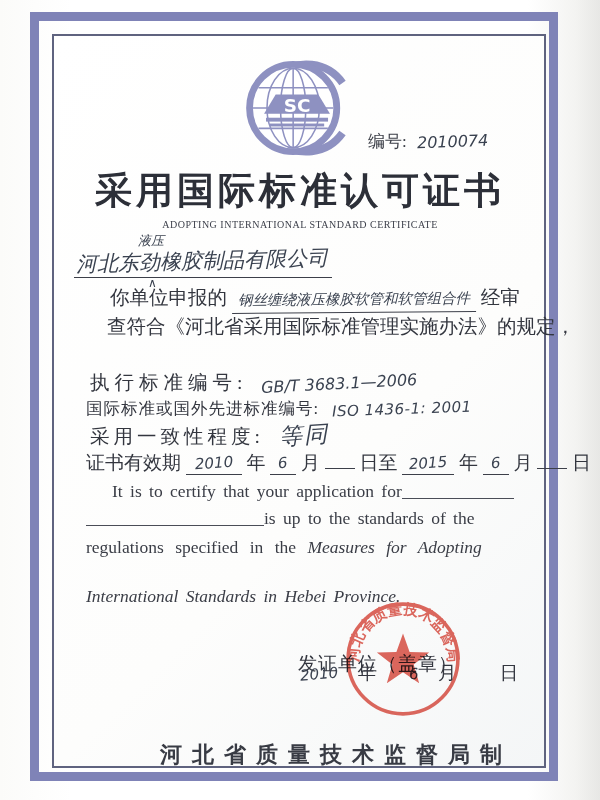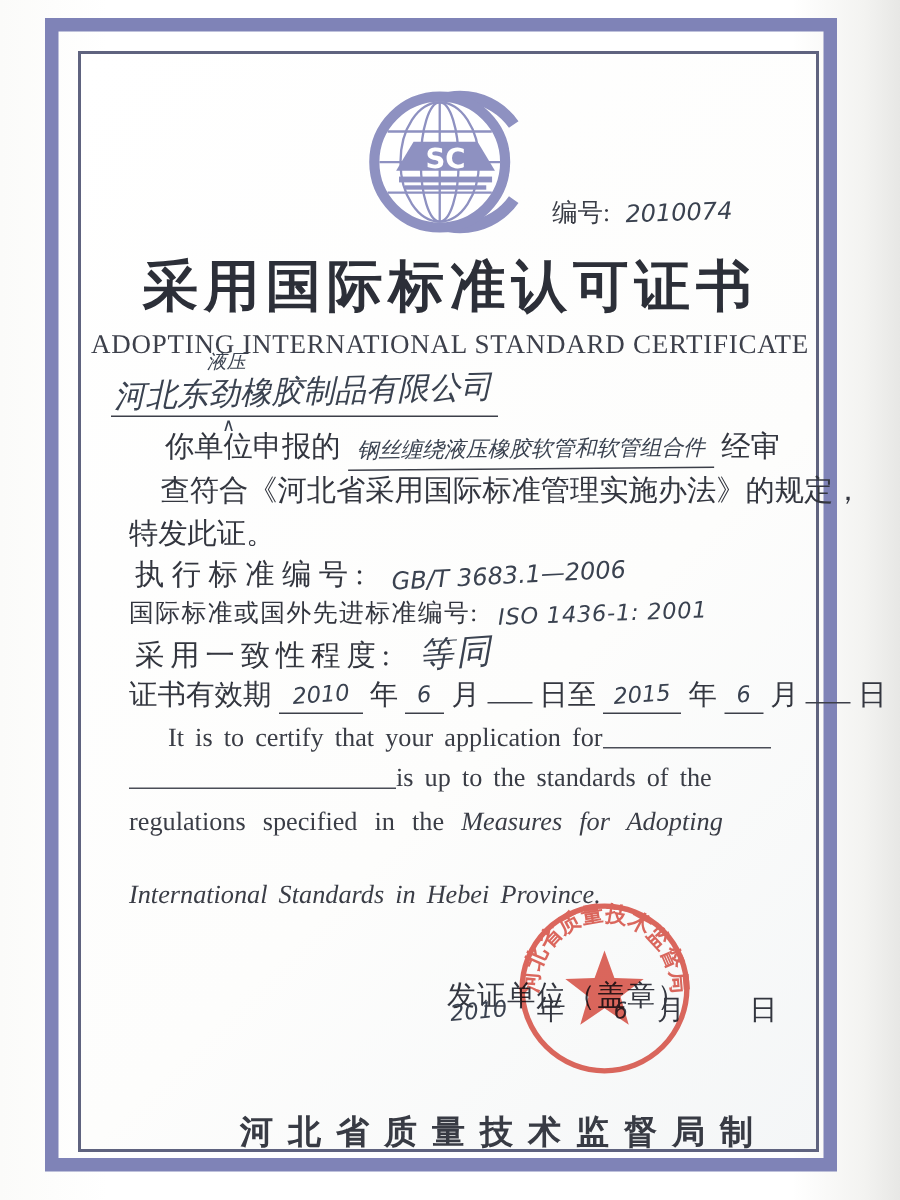--- a/index.html
+++ b/index.html
@@ -10,21 +10,21 @@
         border:9px solid #7f83b7;box-sizing:border-box;}
   .inner-frame{position:absolute;left:52px;top:34px;width:494px;height:734px;
         border:2px solid #5f637f;box-sizing:border-box;background:linear-gradient(135deg,#ffffff 0%,#fdfdfc 60%,#f4f6f7 100%);}
   .abs{position:absolute;}
   .hand{font-style:italic;color:#3a4250;font-family:"DejaVu Sans",sans-serif;}
   .logo-wrap{left:235px;top:55px;width:126px;height:108px;}
   .number-line{left:368px;top:130px;font-size:17px;color:#3a3d46;white-space:nowrap;}
   .number-line .hand{font-size:16px;display:inline-block;transform:rotate(-2deg);margin-left:6px;}
   .cert-title{left:0;top:166px;width:100%;text-align:center;font-size:37px;font-weight:bold;
         letter-spacing:4px;color:#2c2f38;}
-  .cert-subtitle{left:0;top:219px;width:100%;text-align:center;font-size:18px;
+  .cert-subtitle{left:0;top:219px;width:100%;text-align:center;font-size:10px;
         letter-spacing:0.5px;color:#3d404b;}
   .company{left:74px;top:247px;font-size:21px;border-bottom:1.5px solid #3c3f49;
         padding:0 4px 2px 2px;min-width:236px;}
   .company .hand{display:inline-block;transform:rotate(-1.5deg);}
   .company-insert{left:138px;top:232px;font-size:13px;}
   .company-caret{left:148px;top:276px;font-size:12px;color:#3a4250;}
   .para{font-size:19.5px;color:#33363f;white-space:nowrap;}
   .para1{left:110px;top:284px;}
   .para2{left:86px;top:313px;margin-left:21px;}
   .para3{left:86px;top:342px;}
@@ -101,21 +101,20 @@
     <span class="hand">河北东劲橡胶制品有限公司</span>
   </div>
   <div class="abs company-caret">∧</div>
 
   <div class="abs para para1">
     <span>你单位申报的</span>
     <span class="product hand">钢丝缠绕液压橡胶软管和软管组合件</span>
     <span>经审</span>
   </div>
   <div class="abs para para2">查符合《河北省采用国际标准管理实施办法》的规定，</div>
-  <div class="abs para para3">特发此证。</div>
 
   <div class="abs field field1">
     <span>执行标准编号:</span>
     <span class="hand">GB/T 3683.1—2006</span>
   </div>
   <div class="abs field field2">
     <span>国际标准或国外先进标准编号:</span>
     <span class="hand">ISO 1436-1: 2001</span>
   </div>
   <div class="abs field field3">

